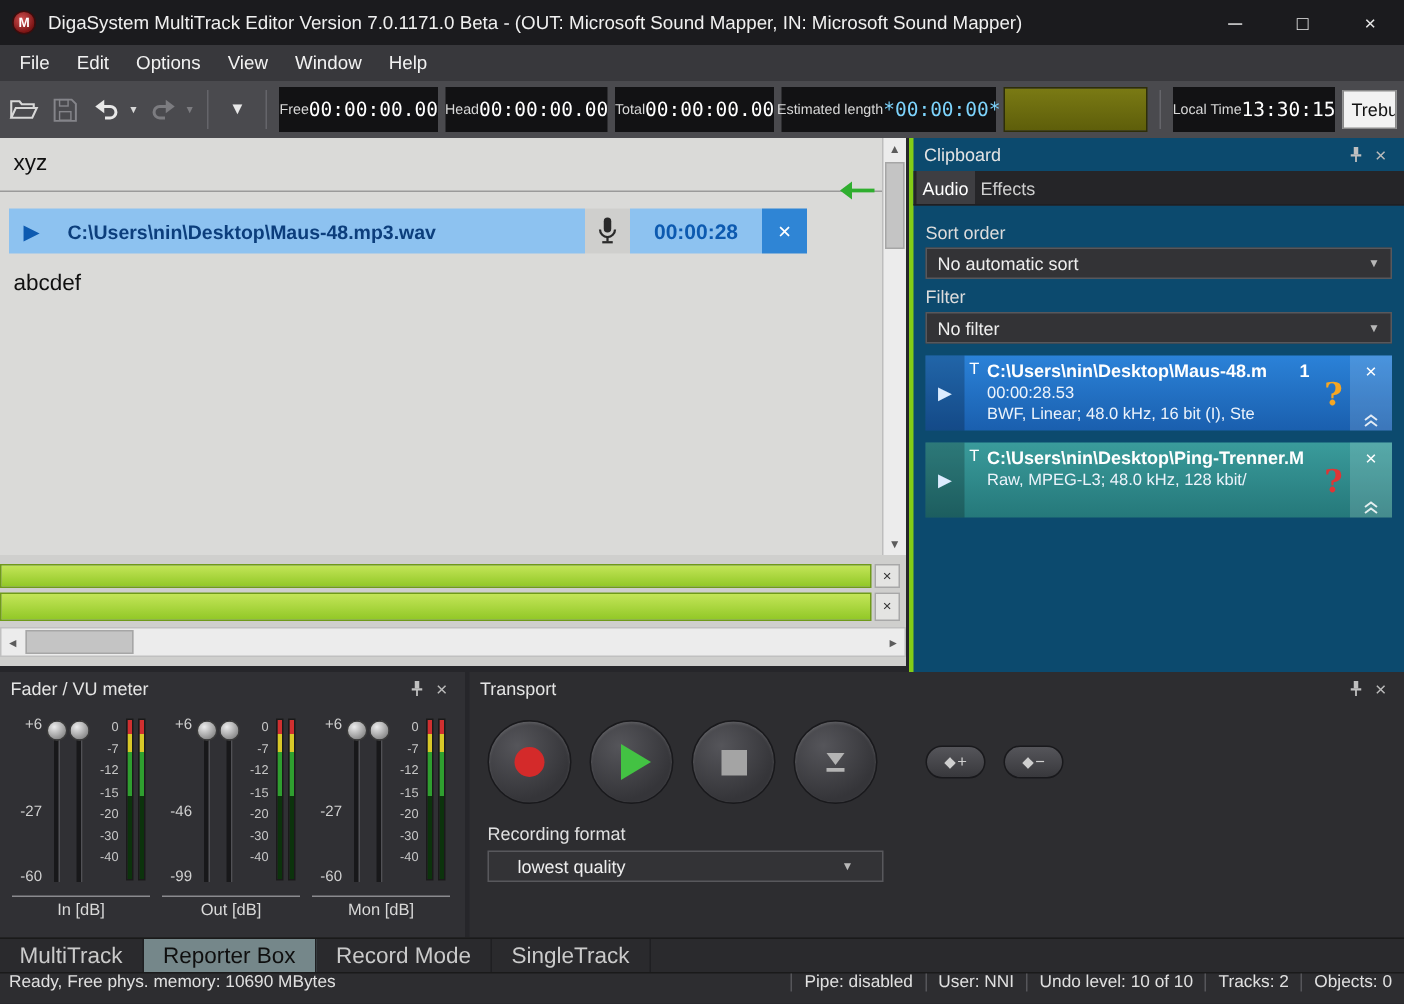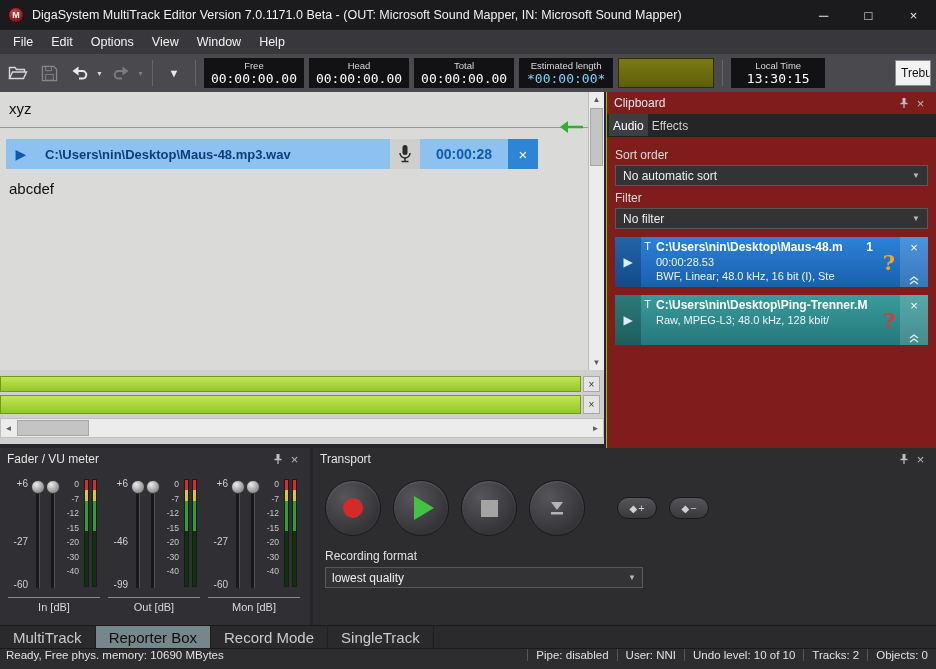--- a/index.html
+++ b/index.html
@@ -16,21 +16,21 @@
   
   .menubar{position:absolute;left:0;top:30px;width:936px;height:24px;background:#38383c;display:flex;align-items:center;padding-left:4px}
   .menu-item{padding:0 9px;font-size:12.5px;color:#f2f2f2;height:100%;display:flex;align-items:center}
 
   
   .toolbar{position:absolute;left:0;top:54px;width:936px;height:38px;background:#4a4a4e;display:flex;align-items:center;padding:0 5px;gap:5px}
   .tb-icon{width:26px;height:26px;display:flex;align-items:center;justify-content:center}
   .tb-caret{font-size:7px;color:#d8d8d8;margin-left:-2px}
   .tb-caret.dim{color:#7c7c80}
   .tb-sep{width:1px;height:26px;background:#65656a;margin:0 3px;flex:0 0 auto}
-  .time-box{height:30px;background:#121214;padding:2px 7px;display:flex;flex-direction:column;align-items:center;justify-content:center;min-width:94px}
+  .time-box{height:30px;background:#121214;padding:2px 7px;display:flex;flex-direction:row;align-items:center;justify-content:center;min-width:94px}
   .time-label{font-size:9.5px;color:#d8d8d8;line-height:11px;white-space:nowrap}
   .time-value{font-size:13px;font-family:"DejaVu Sans Mono",monospace;color:#fff;line-height:15px;white-space:nowrap}
   .time-value.est{color:#7dd3fc}
   .olive-box{width:96px;height:30px;background:linear-gradient(#7a7a14,#5e5e0a);border:1px solid #2e2e08;flex:0 0 auto}
   .station-btn{margin-left:auto;height:26px;width:36px;background:#f2f2f2;color:#111;font-size:12px;display:flex;align-items:center;padding:0 5px;border:1px solid #8a8a8a;overflow:hidden;flex:0 0 auto}
 
   
   .editor{position:absolute;left:0;top:92px;width:604px;height:352px;background:#cfcfcd}
   .ed-content{position:absolute;left:0;top:0;width:588px;height:278px;background:#dadad8}
   .ed-track-label{position:absolute;left:9px;top:8px;font-size:15px;color:#101010}
@@ -52,21 +52,21 @@
   .gb2{top:303px;height:19px}
   .gb-x{position:absolute;left:583px;width:17px;background:#e4e4e2;border:1px solid #a8a8a8;color:#333;font-size:10px;display:flex;align-items:center;justify-content:center}
   .gbx1{top:284px;height:16px}
   .gbx2{top:303px;height:19px}
   .ed-hscroll{position:absolute;left:0;top:326px;width:604px;height:20px;background:#ececec;border:1px solid #c0c0c0}
   .hs-left,.hs-right{position:absolute;top:0;width:15px;height:18px;display:flex;align-items:center;justify-content:center;font-size:8px;color:#5c5c5c}
   .hs-left{left:0}.hs-right{right:0}
   .hs-thumb{position:absolute;left:16px;top:1px;width:72px;height:16px;background:#c4c4c4;border:1px solid #a6a6a6}
 
   
-  .clipboard{position:absolute;left:606px;top:92px;width:330px;height:356px;background:#7f1d1d;border-left:1px solid #84cc16}
+  .clipboard{position:absolute;left:606px;top:92px;width:330px;height:356px;background:#0c4a6e;border-left:3px solid #84cc16}
   .panel-header{height:22px;display:flex;align-items:center;padding:0 7px;font-size:12px;color:#e4e4e4}
   .panel-header .spacer{flex:1}
   .panel-icon{width:17px;height:16px;display:flex;align-items:center;justify-content:center;color:#bbb;font-size:13px}
   .cb-tabs{height:23px;background:#252528;display:flex;align-items:stretch;padding-left:2px;border-bottom:1px solid #1f1f22}
   .cb-tab{padding:4px 4px 3px;font-size:12px;color:#cfcfcf;display:flex;align-items:center}
   .cb-tab.active{background:#3e3e42;color:#fff}
   .cb-body{padding:8px 8px 0 8px}
   .cb-label{font-size:12px;color:#dcdcdc;margin:3px 0 3px}
   .cb-select{height:21px;background:#333336;border:1px solid #58585c;display:flex;align-items:center;padding:0 7px;font-size:12px;color:#eee;margin-bottom:5px}
   .cb-select .caret{margin-left:auto;font-size:8px;color:#b8b8b8}
@@ -105,21 +105,21 @@
   .tp-body{padding:10px 0 0 12px}
   .tp-buttons{display:flex;align-items:center;gap:12px}
   .tp-btn{width:56px;height:56px;border-radius:50%;background:radial-gradient(circle at 35% 30%,#55555a,#353539 70%);border:1px solid #19191c;box-shadow:inset 0 1px 2px rgba(255,255,255,.15);display:flex;align-items:center;justify-content:center;flex:0 0 auto}
   .rec-dot{width:20px;height:20px;border-radius:50%;background:#d42a2a}
   .play-tri{width:0;height:0;border-left:20px solid #43c243;border-top:12px solid transparent;border-bottom:12px solid transparent;margin-left:6px}
   .stop-sq{width:17px;height:17px;background:#a4a4a4}
   .tp-small{width:40px;height:22px;border-radius:11px;background:linear-gradient(#55555a,#38383c);border:1px solid #19191c;display:flex;align-items:center;justify-content:center;font-size:10px;color:#cfcfcf;flex:0 0 auto}
   .tp-small .plusminus{font-size:11px;margin-left:1px}
   .tp-gap{width:8px}
   .tp-label{margin-top:13px;font-size:12px;color:#e0e0e0}
-  .tp-select{margin-top:4px;width:318px;height:21px;background:#333336;border:1px solid #58585c;display:flex;align-items:center;padding:0 6px;font-size:12px;color:#eee}
+  .tp-select{margin-top:4px;width:264px;height:21px;background:#333336;border:1px solid #58585c;display:flex;align-items:center;padding:0 19px;font-size:12px;color:#eee}
   .tp-select .caret{margin-left:auto;font-size:8px;color:#b8b8b8}
 
   
   .bottom-tabs{position:absolute;left:0;top:625px;width:936px;height:23px;background:#2a2a2d;display:flex;border-top:1px solid #1a1a1a}
   .b-tab{padding:0 13px;display:flex;align-items:center;font-size:15px;color:#cacaca;border-right:1px solid #1f1f22}
   .b-tab.active{background:#75878a;color:#0f0f0f}
 
   
   .statusbar{position:absolute;left:0;top:648px;width:936px;height:21px;background:#2d2d30;border-top:1px solid #1a1a1a;display:flex;align-items:flex-start;font-size:11.5px;color:#e0e0e0}
   .sb-left{flex:1;display:flex;align-items:center;padding-left:6px;white-space:nowrap;overflow:hidden}

